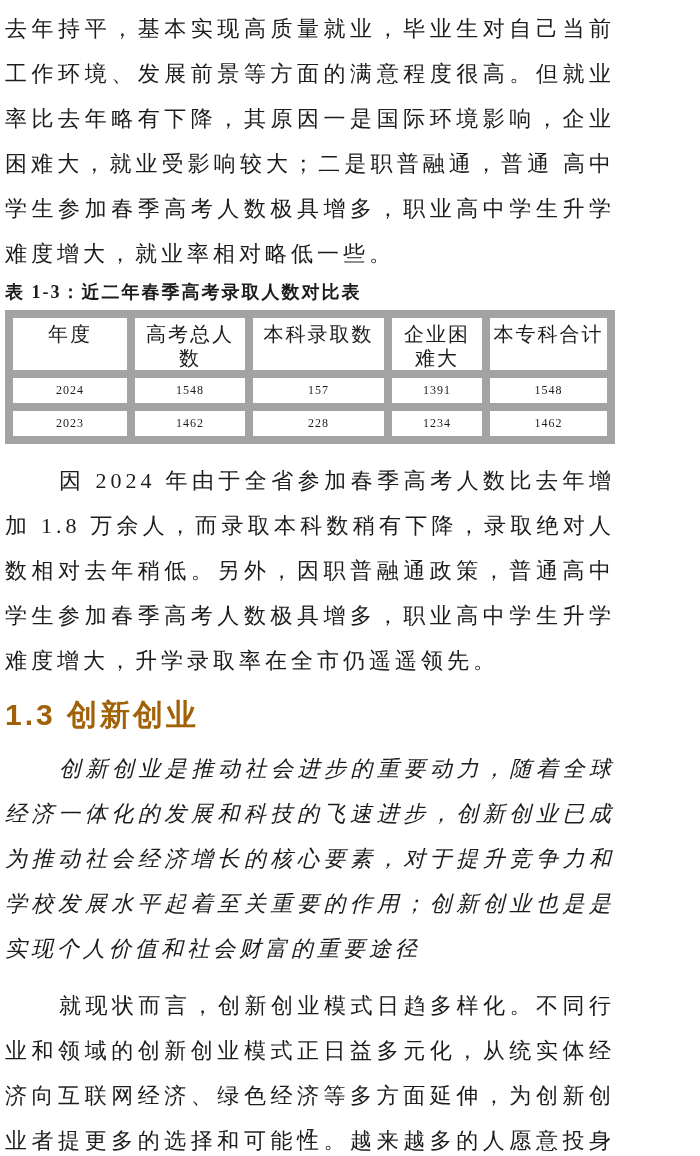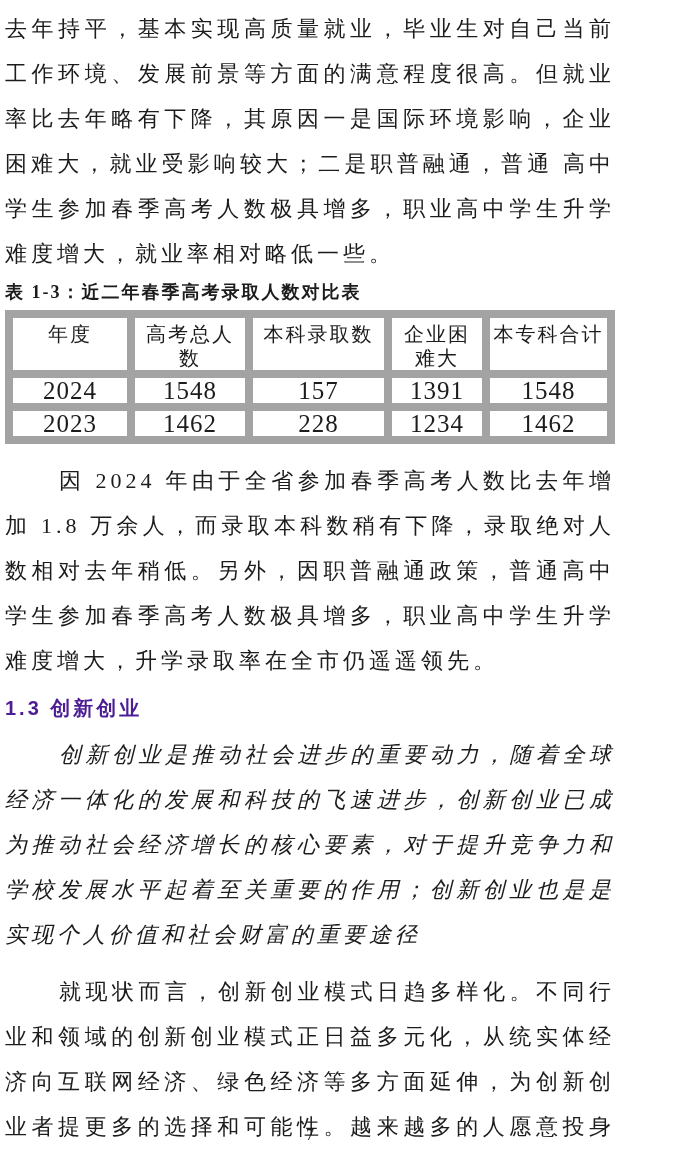--- a/index.html
+++ b/index.html
@@ -61,33 +61,33 @@
   }
   .data-table th {
     font-size: 20px;
     letter-spacing: 2px;
     line-height: 24px;
     vertical-align: top;
     height: 46px;
     padding: 4px 2px 0 2px;
   }
   .data-table td {
-    font-size: 25px;
+    font-size: 12px;
     letter-spacing: 1px;
     line-height: 25px;
     height: 25px;
     padding: 0;
   }
   .section-heading {
     margin: 12px 0 0 0;
     font-family: "Liberation Sans", sans-serif;
-    font-size: 20px;
+    font-size: 30px;
     font-weight: bold;
     letter-spacing: 3px;
-    color: #4c1d95;
+    color: #a16207;
   }
   .page-number {
     position: absolute;
     left: 0;
     right: 0;
     bottom: 12px;
     text-align: center;
     font-size: 16px;
     color: #1c1c1c;
   }

